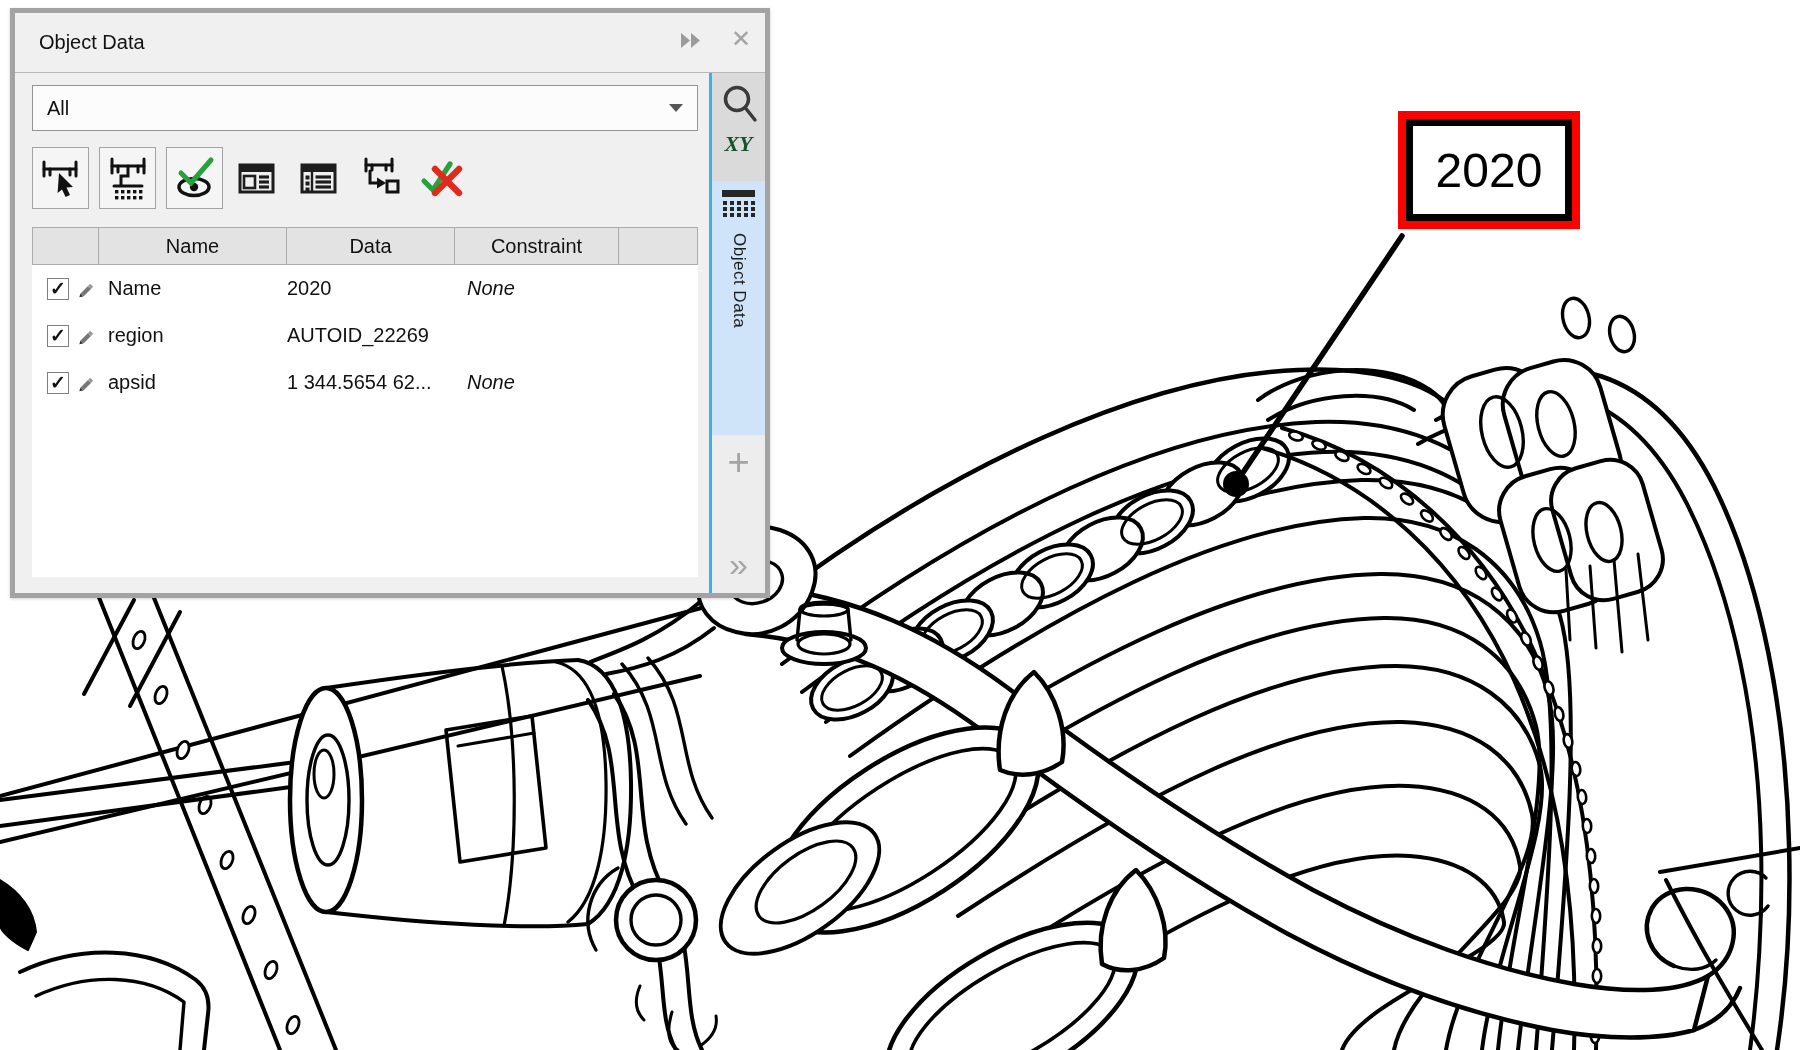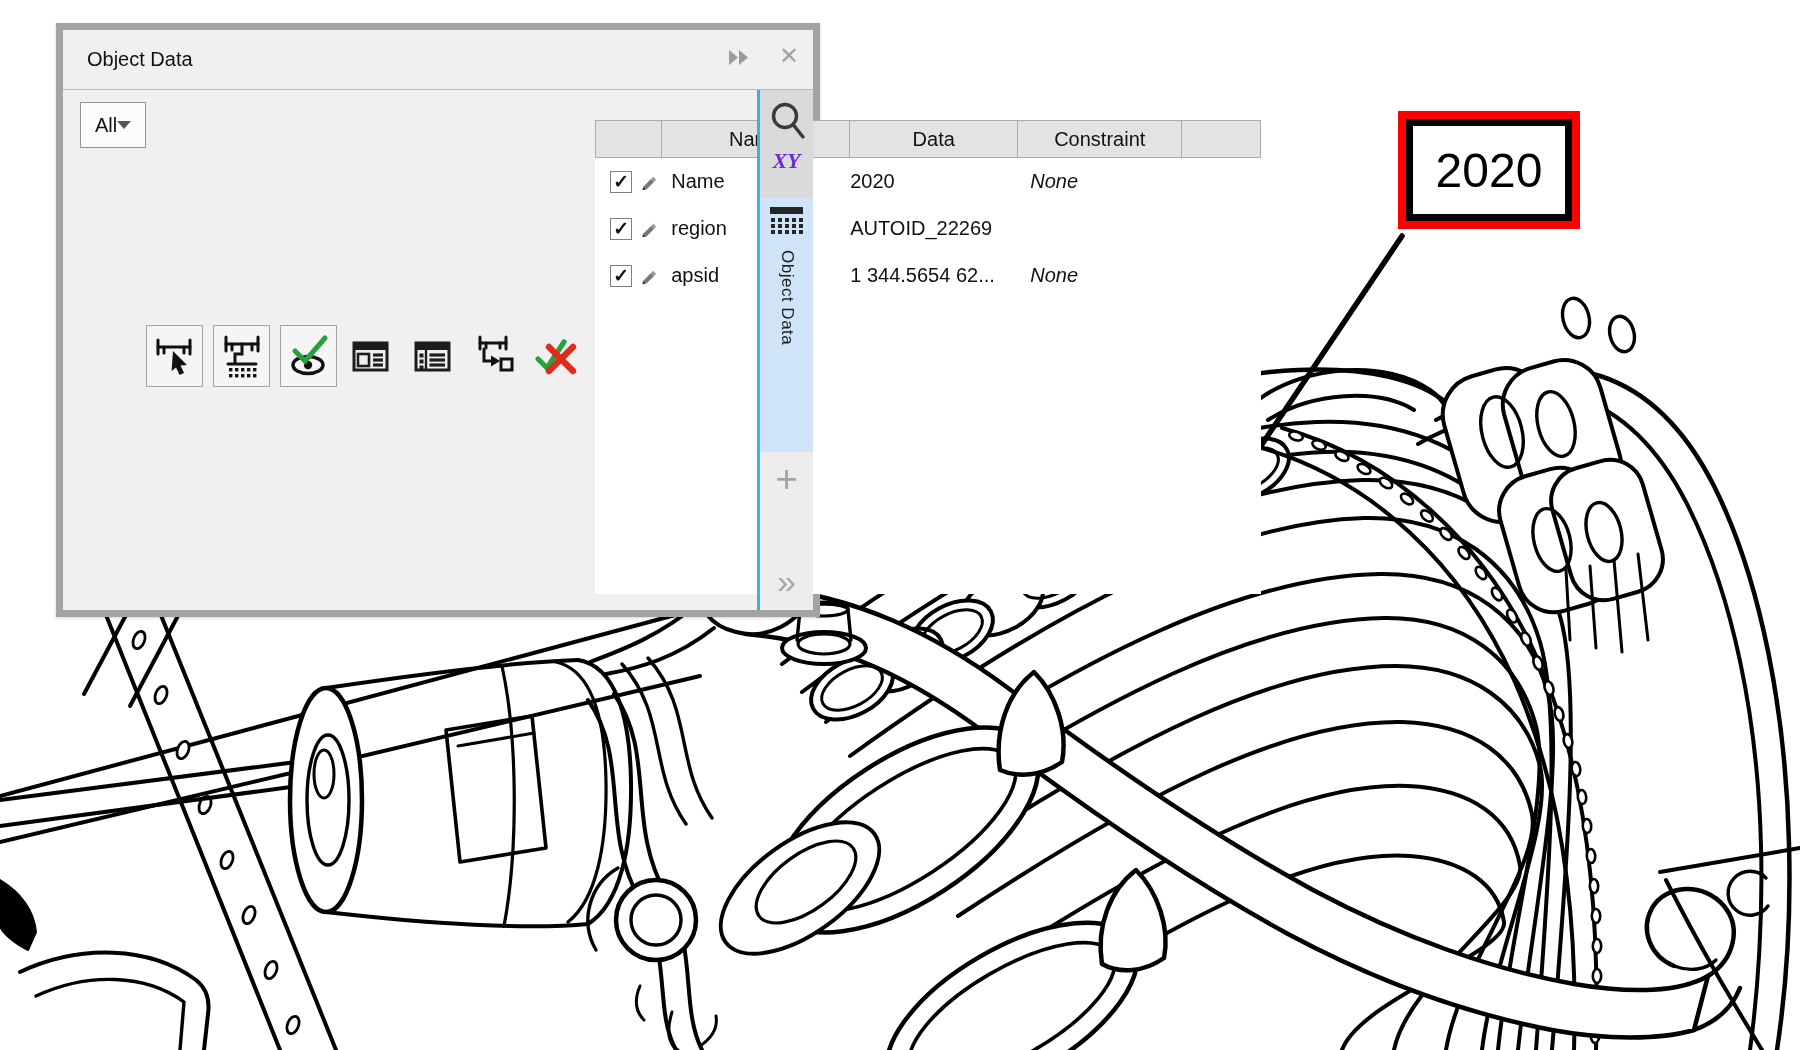--- a/index.html
+++ b/index.html
@@ -1,28 +1,28 @@
 <!DOCTYPE html>
 <html><head>
 <meta charset="utf-8">
 <style>
   html,body{margin:0;padding:0;}
   body{font-family:"Liberation Sans",sans-serif;background:#fff;}
   .stage{position:relative;width:1800px;height:1050px;overflow:hidden;background:#fff;}
   .stage svg.art{position:absolute;left:0;top:0;}
 
   
-  .panel{position:absolute;left:10px;top:23px;width:750px;height:580px;background:#f0f0f0;
-         border:7px solid #a3a3a3;box-shadow:0 1px 3px rgba(0,0,0,.18);display:flex;flex-direction:column;margin-left:46px;}
+  .panel{position:absolute;left:10px;top:8px;width:750px;height:580px;background:#f0f0f0;
+         border:5px solid #a3a3a3;box-shadow:0 1px 3px rgba(0,0,0,.18);display:flex;flex-direction:column;}
   .panel-header{height:59px;border-bottom:1px solid #b9b9b9;display:flex;align-items:center;position:relative;flex:0 0 auto;}
   .panel-title{font-size:20px;color:#111;margin-left:24px;}
   .hdr-collapse{position:absolute;right:62px;top:19px;cursor:pointer;}
   .hdr-close{position:absolute;right:14px;top:14px;font-size:24px;color:#a3a3a3;cursor:pointer;line-height:1;}
   .panel-main{flex:1;display:flex;min-height:0;}
-  .content{width:694px;padding:12px 11px 16px 17px;box-sizing:border-box;display:flex;}
+  .content{width:694px;padding:12px 11px 16px 17px;box-sizing:border-box;display:flex;flex-direction:column;}
 
   .combo{height:44px;background:#fcfcfc;border:1px solid #949494;display:flex;align-items:center;
          padding:0 14px;font-size:20px;color:#111;justify-content:space-between;flex:0 0 auto;}
   .combo-arrow{width:0;height:0;border-left:7px solid transparent;border-right:7px solid transparent;border-top:8px solid #565656;}
 
   .toolbar{display:flex;align-items:center;margin-top:16px;flex:0 0 auto;}
   .tool-btn{width:57px;height:62px;border:1px solid #a3a3a3;background:#f5f5f5;display:flex;align-items:center;justify-content:center;margin-right:10px;box-sizing:border-box;}
   .tool-flat{width:46px;height:62px;display:flex;align-items:center;justify-content:center;margin-right:16px;}
 
   .grid-table{margin-top:18px;display:flex;flex-direction:column;flex:1;min-height:0;}
@@ -36,21 +36,21 @@
   .td{font-size:20px;color:#111;box-sizing:border-box;}
   .td.cell0{display:flex;align-items:center;justify-content:flex-end;padding-right:4px;}
   .td.name{padding-left:10px;} .td.value{padding-left:1px;} .td.constraint{padding-left:13px;font-style:italic;}
   .checkbox{width:22px;height:22px;border:1.5px solid #7f7f7f;background:#fff;display:flex;align-items:center;justify-content:center;
             font-size:19px;font-weight:bold;color:#111;line-height:1;margin-right:7px;box-sizing:border-box;}
   .pencil{display:flex;align-items:center;}
 
   
   .rail{flex:1;border-left:3px solid #36b3e9;display:flex;flex-direction:column;min-height:0;}
   .rail-top{background:#dadada;height:108px;display:flex;flex-direction:column;align-items:center;flex:0 0 auto;}
-  .rail-xy{font-family:"Liberation Serif",serif;font-style:italic;font-weight:700;font-size:22px;color:#6d28d9;margin-top:2px;cursor:pointer;}
+  .rail-xy{font-family:"Liberation Serif",serif;font-style:italic;font-weight:700;font-size:22px;color:#14532d;margin-top:2px;cursor:pointer;}
   .rail-tab{background:#cfe4f8;height:254px;display:flex;flex-direction:column;align-items:center;cursor:pointer;flex:0 0 auto;}
   .rail-tab-label{writing-mode:vertical-rl;font-size:17px;color:#1c1c1c;margin-top:9px;letter-spacing:.5px;}
   .rail-rest{background:#ededed;flex:1;display:flex;flex-direction:column;align-items:center;}
   .rail-plus{font-size:38px;color:#a3a3a3;font-weight:300;margin-top:8px;cursor:pointer;line-height:1;}
   .rail-more{font-size:34px;color:#a6a6a6;margin-top:auto;margin-bottom:12px;cursor:pointer;line-height:1;}
   .rail-search{margin-top:10px;cursor:pointer;}
 
   
   .callout{position:absolute;left:1398px;top:111px;border:8px solid #ff0000;background:#fff;}
   .callout-inner{border:7px solid #000;background:#fff;width:152px;height:88px;display:flex;align-items:center;justify-content:center;

